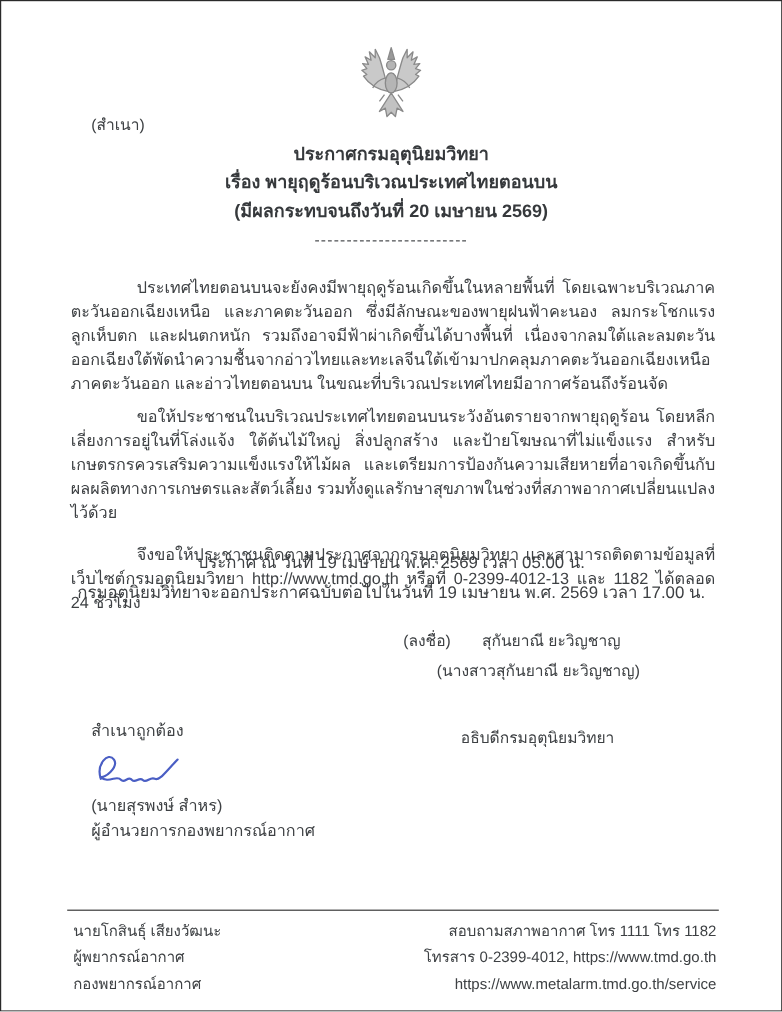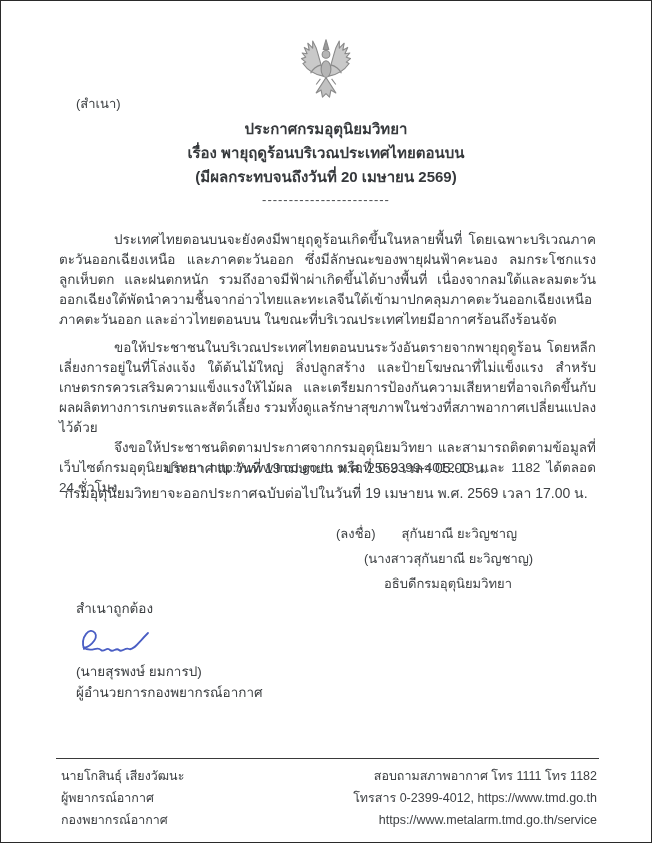--- a/index.html
+++ b/index.html
@@ -32,32 +32,32 @@
   .header .divider {
     font-size:13px; letter-spacing:1px; line-height:18px; color:#4a4d50;
     margin-top:2px;
   }
   .body-text {
     position:absolute; top:229px; left:58px; right:55px;
     font-size:13.5px; line-height:20px; text-align:justify;
   }
   .body-text p { text-indent:55px; }
   .body-text p.p1 { margin-bottom:8px; }
-  .body-text p.p2 { }
+  .body-text p.p2 { margin-bottom:15px; }
   .issuance {
     position:absolute; top:455px; left:0; right:0;
     text-align:center; font-size:14px; line-height:25px;
   }
   .sig-block {
     position:absolute; top:520px; left:335px;
     font-size:13px; line-height:25px;
   }
   .sig-block .sig-line1 .gap { display:inline-block; width:26px; }
   .sig-block .sig-line2 { padding-left:28px; }
-  .sig-block .sig-line3 { padding-left:48px; }
+  .sig-block .sig-line3 { padding-left:48px;margin-top:31px; }
   .cert-block {
     position:absolute; top:597px; left:75px;
     font-size:13.5px; line-height:21px;
   }
   .cert-sign { display:block; width:80px; height:36px; margin:2px 0 4px 0; }
   .footer-rule {
     position:absolute; top:757px; left:55px; width:543px;
     border-top:1.5px solid #3a3a3a;
   }
   .footer {
@@ -119,21 +119,21 @@
     </div>
     <div class="sig-line2">(นางสาวสุกันยาณี ยะวิญชาญ)</div>
     <div class="sig-line3">อธิบดีกรมอุตุนิยมวิทยา</div>
   </div>
 
   <div class="cert-block">
     <div>สำเนาถูกต้อง</div>
     <svg class="cert-sign" viewBox="0 0 80 36">
       <path d="M8,28 C4,16 14,5 19,12 C23,18 11,29 7,26 C15,33 21,24 25,29 C28,32 31,25 34,29 C37,32 40,26 43,29 C46,32 49,26 53,28 C57,30 62,22 72,12" fill="none" stroke="#4a5ec4" stroke-width="1.8" stroke-linecap="round"></path>
     </svg>
-    <div>(นายสุรพงษ์ ยมการป)</div>
+    <div>(นายสุรพงษ์ สำหร)</div>
     <div>ผู้อำนวยการกองพยากรณ์อากาศ</div>
   </div>
 
   <div class="footer-rule"></div>
 
   <div class="footer">
     <div class="f-left">
       <div>นายโกสินธุ์ เสียงวัฒนะ</div>
       <div>ผู้พยากรณ์อากาศ</div>
       <div>กองพยากรณ์อากาศ</div>

